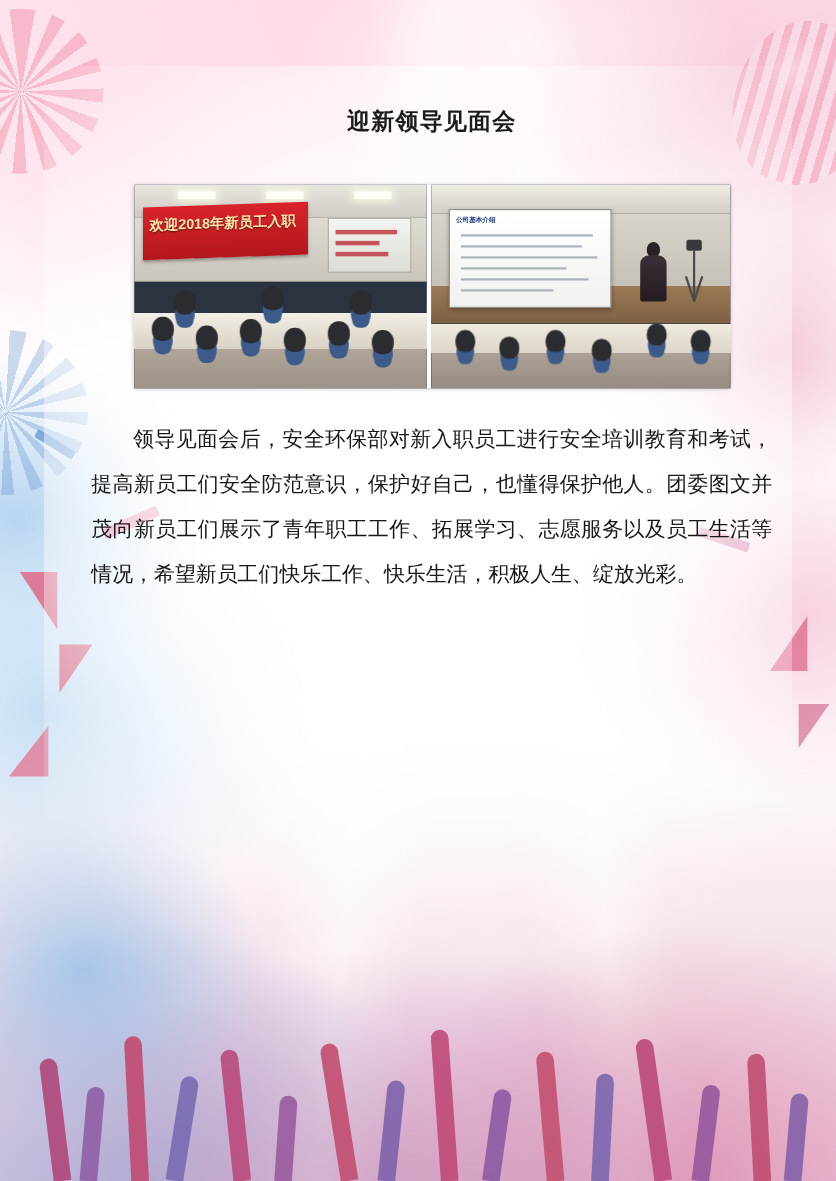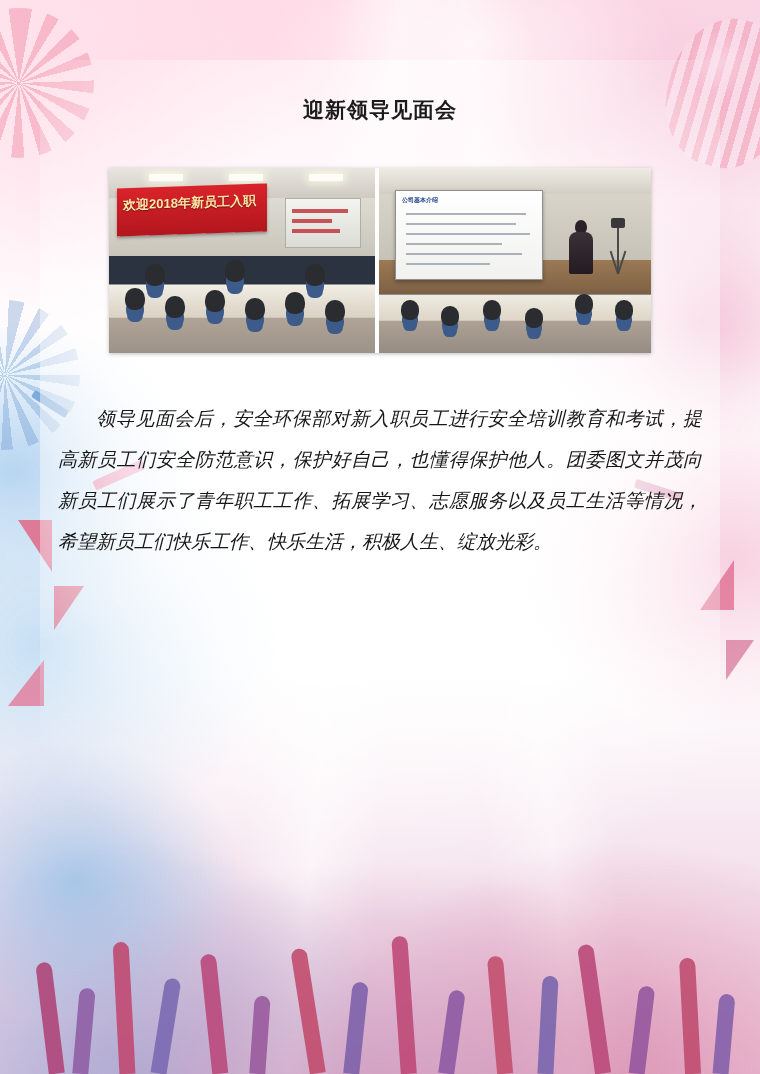--- a/index.html
+++ b/index.html
@@ -107,20 +107,21 @@
       radial-gradient(closest-side at 38% 32%, rgba(255,255,255,.55), rgba(255,255,255,0) 70%),
       repeating-linear-gradient(92deg, rgba(233,99,132,.55) 0 7px, rgba(255,255,255,.22) 7px 15px);
     opacity: .5;
   }
 
   
   .content {
     position: relative;
     z-index: 5;
     padding: 0 58px;
+    margin-left: 25px;
   }
   .doc-title {
     margin: 0;
     padding-top: 96px;
     text-align: center;
     font-family: "Liberation Sans", "DejaVu Sans", sans-serif;
     font-weight: bold;
     font-size: 21px;
     letter-spacing: 1px;
     color: #1b1b1b;
@@ -129,22 +130,21 @@
     margin: 0;
     padding-top: 26px;
     text-indent: 2em;
     font-size: 19px;
     line-height: 41px;
     color: #171717;
     text-align: justify;
     font-family: "Liberation Serif", "DejaVu Serif", serif;
   }
   .para-2 {
-    padding-top: 45px;
-    font-style: italic;
+    padding-top: 26px;
   }
 
   
   .photo-strip {
     margin: 44px auto 0;
     width: 542px;
     height: 185px;
     display: flex;
     gap: 4px;
     box-shadow: 0 1px 4px rgba(0,0,0,.25);

